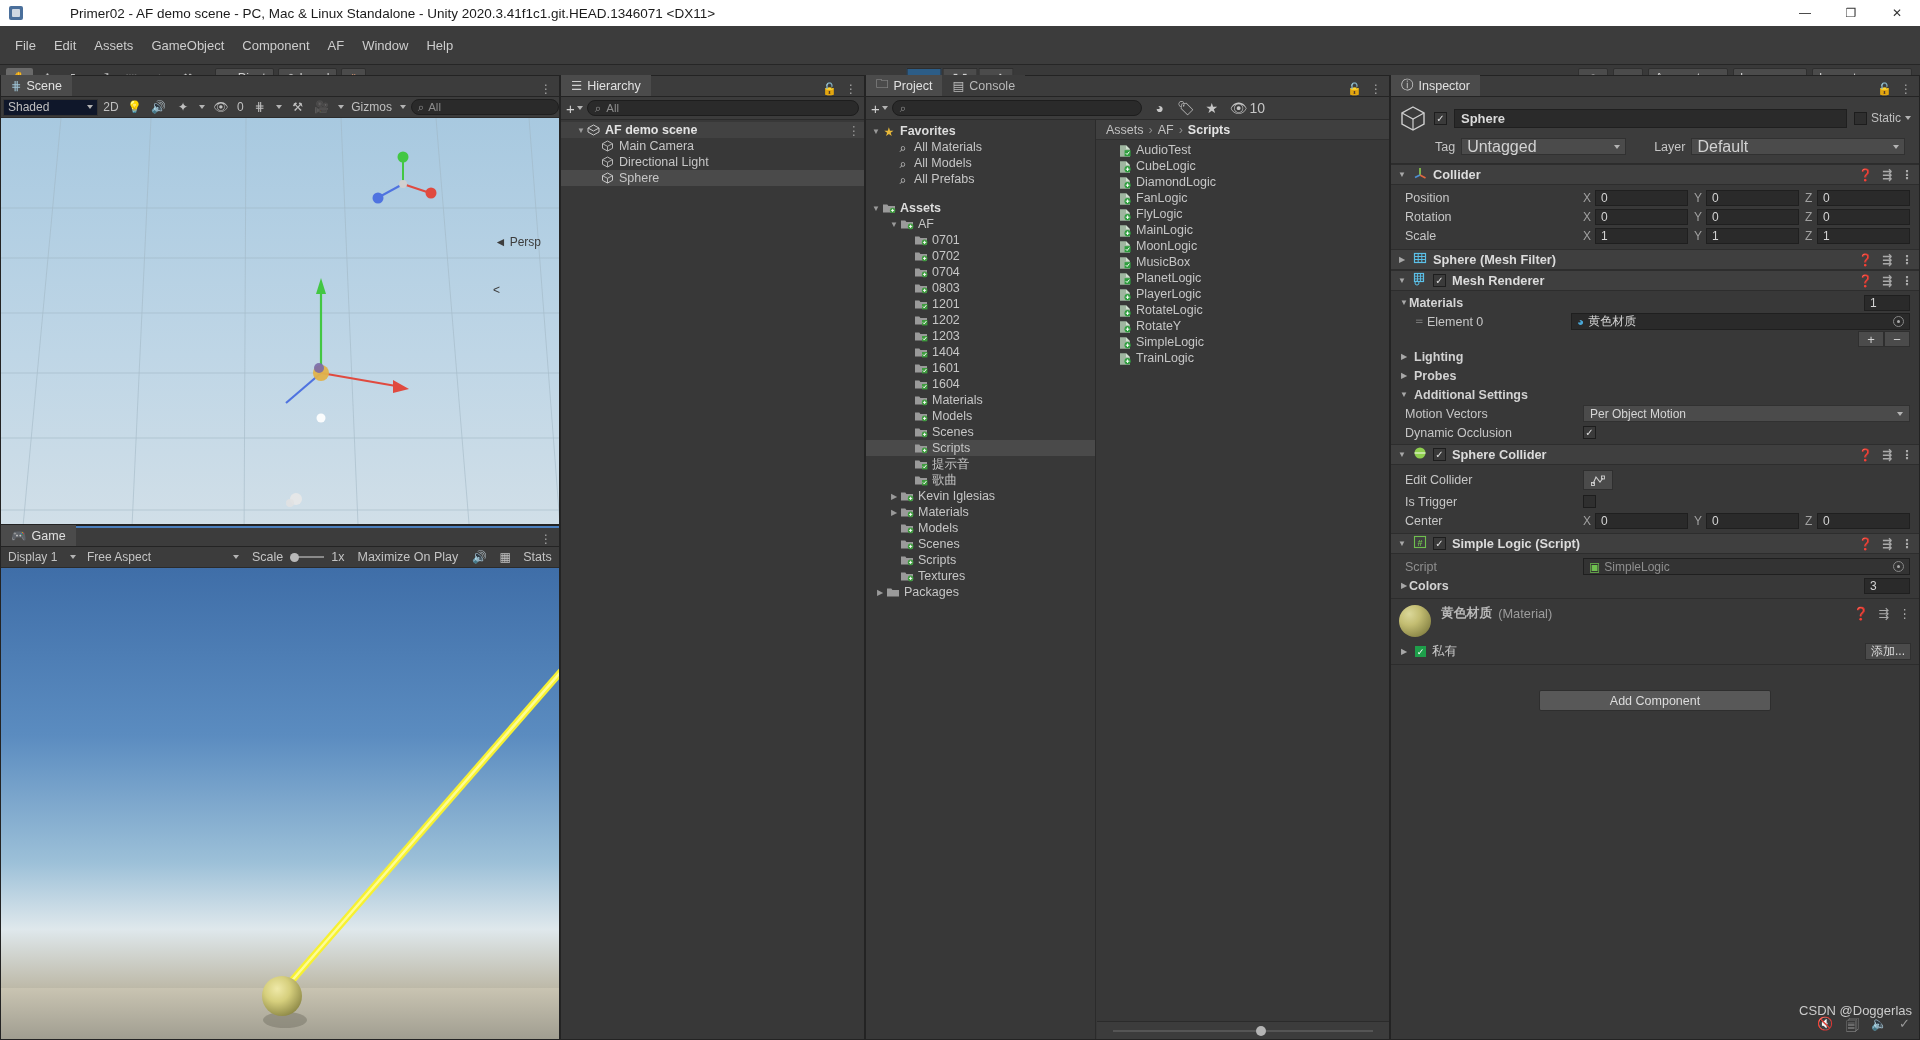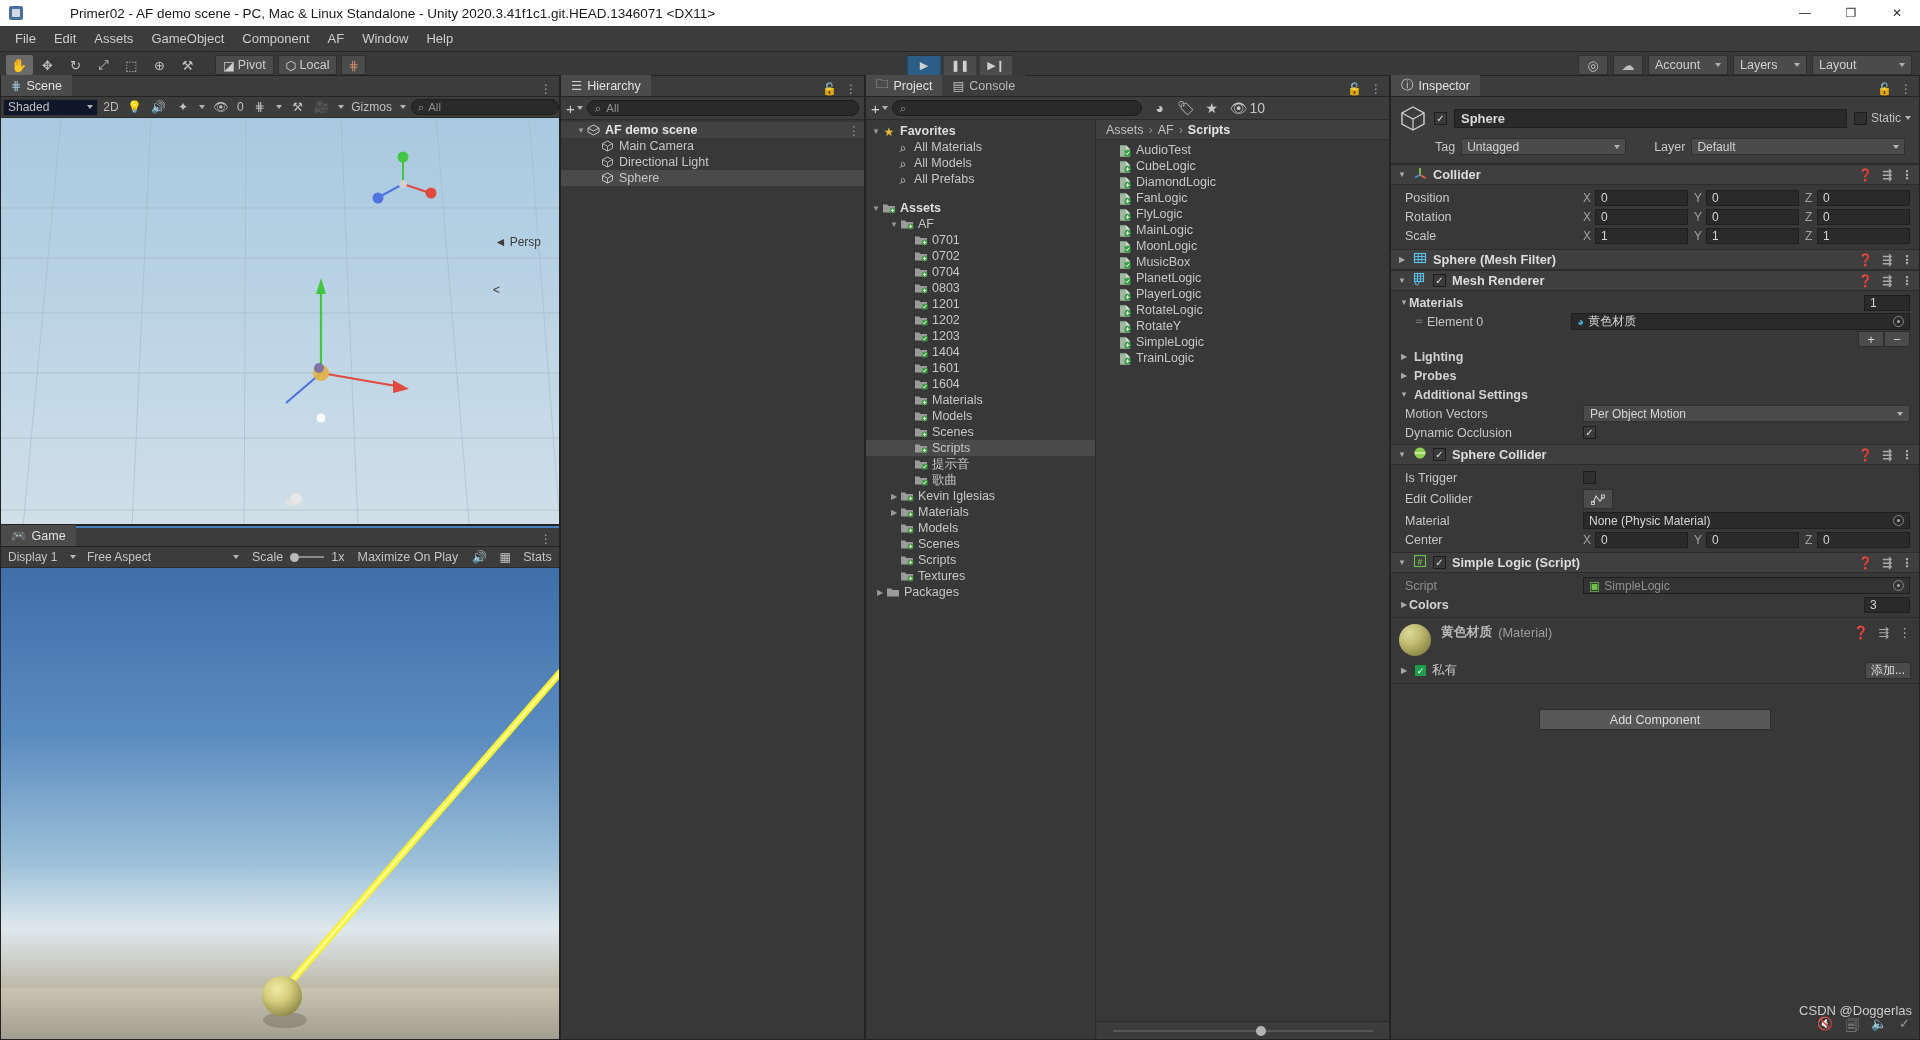--- a/index.html
+++ b/index.html
@@ -22,21 +22,21 @@
     width:14px;height:14px;margin:0 9px 0 9px;
     background:#4a6f9b;border-radius:2px;position:relative;flex:none;
   }
   .titlebar .tb-icon::after{content:"";position:absolute;left:3px;top:3px;width:8px;height:8px;background:#cfd8e3;border-radius:1px;}
   .titlebar .tb-title{ white-space:nowrap;margin-left:38px; }
   .win-btns{ margin-left:auto; display:flex; height:26px; }
   .win-btn{ width:46px;height:26px;display:flex;align-items:center;justify-content:center;color:#333;font-size:12px;}
 
   
   .menubar{
-    height:26px;background:#3c3c3c;display:flex;align-items:center;
+    height:39px;background:#3c3c3c;display:flex;align-items:center;
     padding-left:6px;font-size:13px;color:#cdcdcd;border-bottom:1px solid #262626;
   }
   .menubar .mi{ padding:2px 9px; cursor:default; }
 
   
   .toolbar{
     height:27px;background:#393939;display:flex;align-items:center;
     border-bottom:1px solid #232323;position:relative;
   }
   .tbtn{
@@ -129,21 +129,21 @@
   #inspector-panel{ left:1390px; top:75px; width:530px; height:965px; }
   .insp-body{ position:absolute;top:21px;left:0;right:0;bottom:0;background:#383838;overflow:hidden;}
   .insp-head{ background:#3c3c3c;padding:7px 8px 8px 8px;border-bottom:1px solid #2c2c2c;}
   .insp-head-row{ display:flex;align-items:center;gap:7px;}
   .cube-ico{ width:28px;height:28px;flex:none;}
   .namefield{ flex:1;height:19px;background:#2a2a2a;border:1px solid #1f1f1f;display:flex;align-items:center;
               padding:0 6px;font-size:13px;color:#dadada;font-weight:bold;}
   .static-lbl{ font-size:12px;color:#c0c0c0;display:flex;align-items:center;gap:4px;}
   .tagrow{ display:flex;align-items:center;gap:6px;margin-top:6px;padding-left:36px;font-size:12.5px;}
   .minidrop{ height:17px;background:#4b4b4b;border:1px solid #313131;display:flex;align-items:center;
-             justify-content:space-between;padding:0 5px;font-size:12px;color:#d2d2d2;gap:48px;}
+             justify-content:space-between;padding:0 5px;font-size:16px;color:#d2d2d2;gap:48px;}
   .comp-header{ height:21px;background:#3f3f3f;display:flex;align-items:center;gap:6px;padding:0 6px;
                 border-top:1px solid #2d2d2d;border-bottom:1px solid #2d2d2d;font-size:12.8px;font-weight:bold;color:#dcdcdc;}
   .comp-header .hdr-right{ margin-left:auto;display:flex;align-items:center;gap:9px;color:#a9a9a9;font-size:12px;}
   .foldarrow{ width:10px;color:#a8a8a8;font-size:8px;text-align:center;flex:none;}
   .prow{ height:19px;display:flex;align-items:center;font-size:12.5px;color:#c8c8c8;padding-left:14px;}
   .prow .plabel{ width:178px;flex:none;color:#c6c6c6;}
   .vec3{ display:flex;gap:6px;flex:1;padding-right:9px;}
   .vfield{ flex:1;display:flex;align-items:center;gap:4px;}
   .vfield .ax{ color:#a0a0a0;font-size:12px;width:8px;}
   .inputbox{ flex:1;height:16px;background:#2a2a2a;border:1px solid #1f1f1f;display:flex;align-items:center;padding:0 5px;
@@ -1132,40 +1132,33 @@
         </span>
         <span class="chk on">✓</span>
         <span>Sphere Collider</span>
         <span class="hdr-right">
             <span>❓</span>
             <span>⇶</span>
             <span>⋮</span>
           </span>
       </div>
       <div style="padding:3px 0 3px 0;">
-        <div class="prow">
-          <span class="plabel">Is Trigger</span>
-          <span class="chk"></span>
-        </div>
         <div class="prow" style="height:24px;">
           <span class="plabel">Edit Collider</span>
           <span style="width:30px;height:20px;background:#4b4b4b;border:1px solid #2f2f2f;display:flex;align-items:center;justify-content:center;">
             <svg width="14" height="12" viewBox="0 0 14 12">
                 <polyline points="2,10 5,3 9,8 12,4" fill="none" stroke="#d0d0d0" stroke-width="1.1"></polyline>
                 <rect x="0.5" y="8.5" width="3" height="3" fill="none" stroke="#d0d0d0" stroke-width="0.9"></rect>
                 <rect x="10.5" y="2" width="3" height="3" fill="none" stroke="#d0d0d0" stroke-width="0.9"></rect>
               </svg>
           </span>
         </div>
         <div class="prow">
-          <span class="plabel">Material</span>
-          <span class="objfield">
-            <span>None (Physic Material)</span>
-            <span class="picker"></span>
-          </span>
+          <span class="plabel">Is Trigger</span>
+          <span class="chk"></span>
         </div>
         <div class="prow">
           <span class="plabel">Center</span>
           <span class="vec3">
             <span class="vfield">
                 <span class="ax">X</span>
                 <span class="inputbox">0</span>
               </span>
             <span class="vfield">
                 <span class="ax">Y</span>

